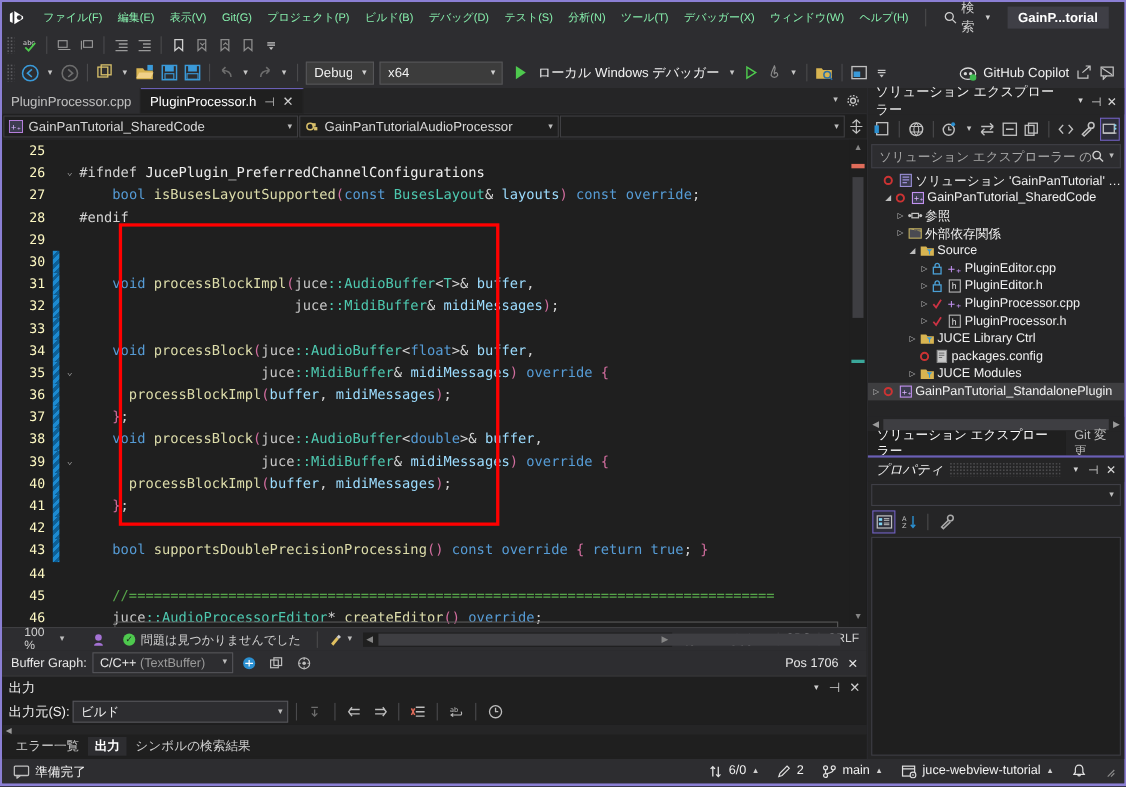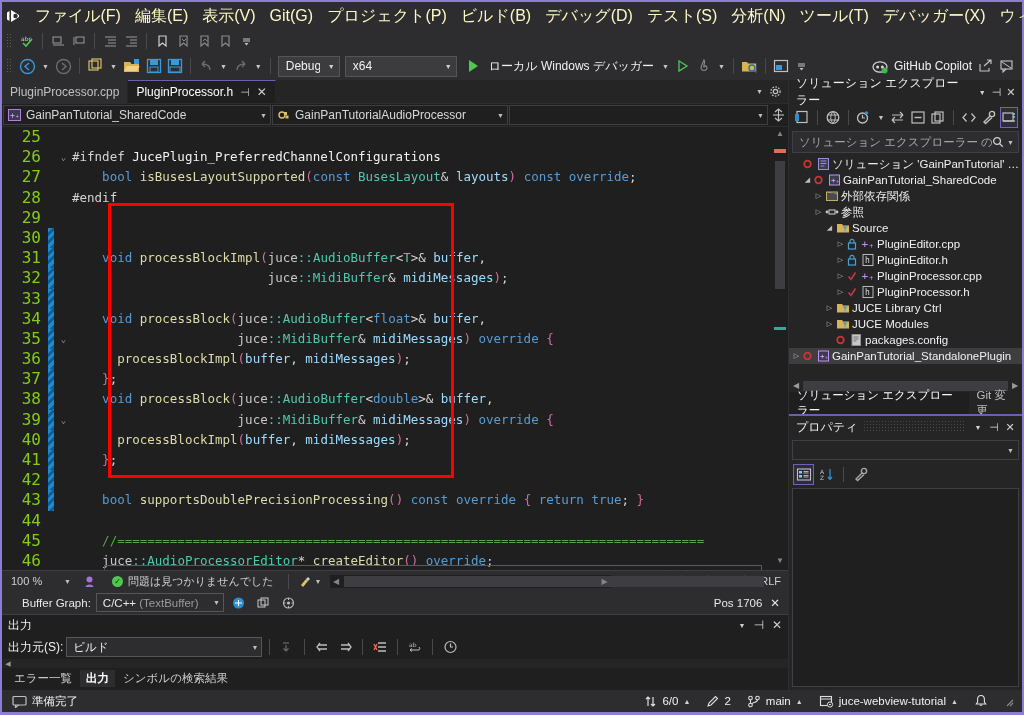--- a/index.html
+++ b/index.html
@@ -28,22 +28,22 @@
     display: flex; align-items: center;
     padding-left: 4px;
   }
   .vs-logo {
     width: 26px; height: 22px;
     display: flex; align-items: center; justify-content: center;
     margin-right: 4px;
   }
   .menu-item {
     padding: 4px 7px;
-    font-size: 16px;
-    color: #fef9c3;
+    font-size: 10px;
+    color: #86efac;
     white-space: nowrap;
     cursor: default;
   }
   .titlebar-spacer { flex: 1; }
   .search-box {
     display: flex; align-items: center; gap: 4px;
     padding: 2px 8px; margin-right: 6px;
     color: #cfcfcf; font-size: 12px;
   }
   .sol-chip {
@@ -157,23 +157,23 @@
   .editor-wrap { flex: 1; display: flex; position: relative; min-height: 0; background: #1f1f1f; }
   .editor {
     flex: 1; position: relative; overflow: hidden;
     font-family: "DejaVu Sans Mono", "Liberation Mono", monospace;
     font-size: 12.5px;
     line-height: 20.2px;
   }
   .code-line { display: flex; height: 20.2px; align-items: center; white-space: pre; }
   .ln {
     width: 46px; min-width: 46px; text-align: right; padding-right: 7px;
-    color: #84cc16; user-select: none;
+    color: #fef9c3; user-select: none;
     font-family: "DejaVu Sans Mono", "Liberation Mono", monospace;
-    font-size: 16px;
+    font-size: 12px;
   }
   .chgbar { width: 6px; min-width: 6px; margin-right: 3px; height: 20.2px; }
   .chgbar.mod {
     background: repeating-linear-gradient(135deg, #1c8ad1 0 3px, #0d5f96 3px 6px);
   }
   .fold {
     width: 13px; min-width: 13px; text-align: center;
     color: #9a9a9a; font-size: 9px; user-select: none;
   }
   .code { padding-left: 2px; }
@@ -215,42 +215,42 @@
   .ed-marker-teal { position: absolute; left: 2px; width: 12px; height: 3px; background: #3aa79a; }
 
   
   .zoombar {
     height: 21px; min-height: 21px; background: #2d2d30;
     display: flex; align-items: center; font-size: 11px; color: #d0d0d0;
     border-top: 1px solid #3f3f42;
   }
   .zoom-combo {
     display: flex; align-items: center; gap: 6px;
-    padding: 0 9px; width: 78px;
+    padding: 0 20px; width: 78px;
   }
   .zb-sep { width: 1px; height: 15px; background: #4a4a4c; margin: 0 5px; }
   .ok-dot {
     width: 11px; height: 11px; border-radius: 50%;
     background: #4ec94e; color: #1f1f1f; font-size: 8px;
     display: flex; align-items: center; justify-content: center;
   }
   .hscroll {
     flex: 1; height: 13px; background: #1f1f1f;
     display: flex; align-items: center; margin: 0 4px;
     position: relative;
   }
   .hscroll .hthumb { position: absolute; left: 14px; height: 11px; background: #3e3e42; }
   .hscroll .ha { color: #858585; font-size: 8px; width: 13px; text-align: center; }
   .zb-cell { padding: 0 7px; white-space: nowrap; }
   .zb-cell.box { border-left: 1px solid #3f3f42; }
 
   .buffergraph {
     height: 23px; min-height: 23px; background: #2d2d30;
     display: flex; align-items: center; font-size: 11.5px; color: #e8e8e8;
-    padding-left: 20px; gap: 5px; justify-content: space-between;
+    padding-left: 8px; gap: 5px; justify-content: space-between;
   }
   .bg-combo {
     height: 19px; min-width: 128px;
     background: #2d2d30; border: 1px solid #55555a;
     display: flex; align-items: center; justify-content: space-between;
     padding: 0 3px 0 6px; font-size: 11.5px;
   }
   .bg-right { margin-left: auto; display: flex; align-items: center; gap: 8px; padding-right: 8px; }
 
   
@@ -290,21 +290,21 @@
     display: flex; flex-direction: column;
     border-left: 1px solid #2d2d30;
   }
   .panel-head {
     height: 24px; min-height: 24px;
     display: flex; align-items: center;
     padding: 0 4px 0 7px;
     font-size: 12px; color: #f1f1f1;
     background: #252526;
   }
-  .panel-head.accent { border-top: 2px solid #6a5fb5; }
+  .panel-head.accent { border-top: 2px solid #6a5fb5; font-style: italic; }
   .ph-dots {
     flex: 1; height: 12px; margin: 0 6px;
     background-image: radial-gradient(#4a4a4c 0.9px, transparent 1px);
     background-size: 3px 3px;
     background-position: 0 5px;
   }
   .ph-btn { width: 16px; text-align: center; color: #d4d4d4; font-size: 11px; }
   .panel-toolbar {
     height: 26px; min-height: 26px;
     display: flex; align-items: center; gap: 2px;
@@ -959,36 +959,36 @@
                 <rect x="2.5" y="2" width="10" height="10" fill="#3c3c50" stroke="#c291f0"></rect>
                 <text x="4" y="10" font-size="7.5" fill="#dcb3ff" font-family="DejaVu Sans Mono">+₊</text>
               </svg>
             </span>
             <span class="lb">GainPanTutorial_SharedCode</span>
           </div>
           <div class="tr" style="padding-left: 24px;">
             <span class="tw">▷</span>
             <span class="ic">
               <svg width="14" height="14" viewBox="0 0 14 14">
-                <rect x="1.5" y="3" width="11" height="8.5" fill="#4a4a52" stroke="#c2b060"></rect>
-                <path d="M1.5 3 h4 l1 1.6 h6 v1" fill="#c2b060"></path>
-              </svg>
-            </span>
-            <span class="lb">外部依存関係</span>
+                <rect x="4" y="5" width="6" height="4" fill="none" stroke="#c6c6c6" stroke-width="1.1"></rect>
+                <circle cx="2" cy="7" r="1.4" fill="#c6c6c6"></circle>
+                <circle cx="12" cy="7" r="1.4" fill="#c6c6c6"></circle>
+              </svg>
+            </span>
+            <span class="lb">参照</span>
           </div>
           <div class="tr" style="padding-left: 24px;">
             <span class="tw">▷</span>
             <span class="ic">
               <svg width="14" height="14" viewBox="0 0 14 14">
-                <rect x="4" y="5" width="6" height="4" fill="none" stroke="#c6c6c6" stroke-width="1.1"></rect>
-                <circle cx="2" cy="7" r="1.4" fill="#c6c6c6"></circle>
-                <circle cx="12" cy="7" r="1.4" fill="#c6c6c6"></circle>
-              </svg>
-            </span>
-            <span class="lb">参照</span>
+                <rect x="1.5" y="3" width="11" height="8.5" fill="#4a4a52" stroke="#c2b060"></rect>
+                <path d="M1.5 3 h4 l1 1.6 h6 v1" fill="#c2b060"></path>
+              </svg>
+            </span>
+            <span class="lb">外部依存関係</span>
           </div>
           <div class="tr" style="padding-left: 35px;">
             <span class="tw" style="transform: rotate(0deg);">◢</span>
             <span class="ic">
               <svg width="14" height="14" viewBox="0 0 14 14">
                 <path d="M1 3 h5 l1.2 1.6 h5.8 v7 H1 z" fill="#d8b451"></path>
                 <path d="M6.5 5.5 h5 l-2 2.2 v3 l-1 -0.6 v-2.4 z" fill="#3a9ad9"></path>
               </svg>
             </span>
             <span class="lb">Source</span>
@@ -1057,43 +1057,43 @@
             <span class="tw">▷</span>
             <span class="ic">
               <svg width="14" height="14" viewBox="0 0 14 14">
                 <path d="M1 3 h5 l1.2 1.6 h5.8 v7 H1 z" fill="#d8b451"></path>
                 <path d="M6.5 5.5 h5 l-2 2.2 v3 l-1 -0.6 v-2.4 z" fill="#3a9ad9"></path>
               </svg>
             </span>
             <span class="lb">JUCE Library Ctrl</span>
           </div>
           <div class="tr" style="padding-left: 35px;">
+            <span class="tw"></span>
+            <span class="ic" style="width: 11px; min-width: 11px;">
+              <svg width="9" height="12" viewBox="0 0 9 12">
+                <circle cx="4.5" cy="6" r="3.3" fill="none" stroke="#cc3333" stroke-width="1.8"></circle>
+              </svg>
+            </span>
+            <span class="ic">
+              <svg width="14" height="14" viewBox="0 0 14 14">
+                <rect x="3" y="1.5" width="8.5" height="11" fill="#c8c8c8" stroke="#8f8f8f"></rect>
+                <path d="M4.5 4 h5 M4.5 6 h5 M4.5 8 h3" stroke="#6a6a6a" stroke-width="0.9"></path>
+              </svg>
+            </span>
+            <span class="lb">packages.config</span>
+          </div>
+          <div class="tr" style="padding-left: 35px;">
             <span class="tw">▷</span>
             <span class="ic">
               <svg width="14" height="14" viewBox="0 0 14 14">
                 <path d="M1 3 h5 l1.2 1.6 h5.8 v7 H1 z" fill="#d8b451"></path>
                 <path d="M6.5 5.5 h5 l-2 2.2 v3 l-1 -0.6 v-2.4 z" fill="#3a9ad9"></path>
               </svg>
             </span>
             <span class="lb">JUCE Modules</span>
-          </div>
-          <div class="tr" style="padding-left: 35px;">
-            <span class="tw"></span>
-            <span class="ic" style="width: 11px; min-width: 11px;">
-              <svg width="9" height="12" viewBox="0 0 9 12">
-                <circle cx="4.5" cy="6" r="3.3" fill="none" stroke="#cc3333" stroke-width="1.8"></circle>
-              </svg>
-            </span>
-            <span class="ic">
-              <svg width="14" height="14" viewBox="0 0 14 14">
-                <rect x="3" y="1.5" width="8.5" height="11" fill="#c8c8c8" stroke="#8f8f8f"></rect>
-                <path d="M4.5 4 h5 M4.5 6 h5 M4.5 8 h3" stroke="#6a6a6a" stroke-width="0.9"></path>
-              </svg>
-            </span>
-            <span class="lb">packages.config</span>
           </div>
           <div class="tr sel" style="padding-left: 2px;">
             <span class="tw">▷</span>
             <span class="ic" style="width: 11px; min-width: 11px;">
               <svg width="9" height="12" viewBox="0 0 9 12">
                 <circle cx="4.5" cy="6" r="3.3" fill="none" stroke="#cc3333" stroke-width="1.8"></circle>
               </svg>
             </span>
             <span class="ic">
               <svg width="14" height="14" viewBox="0 0 14 14">

